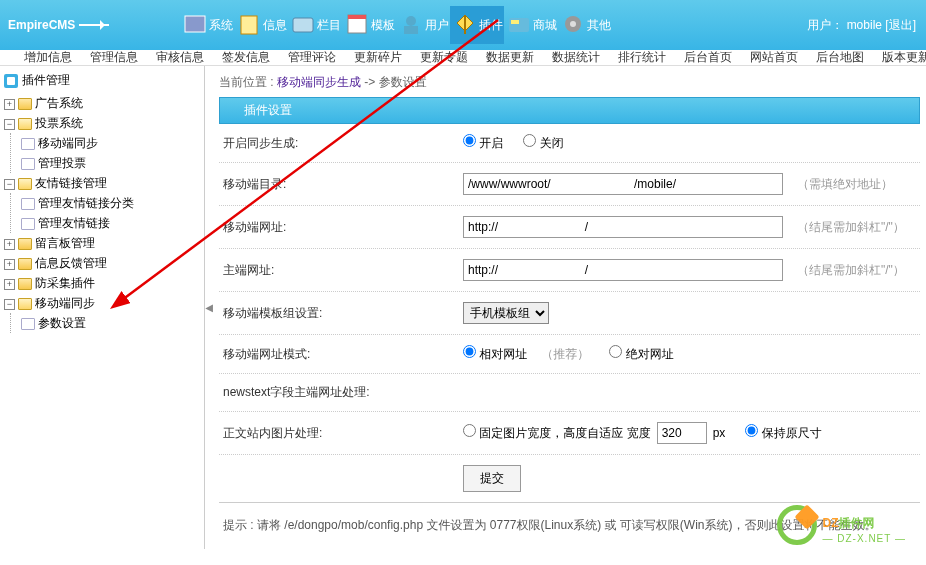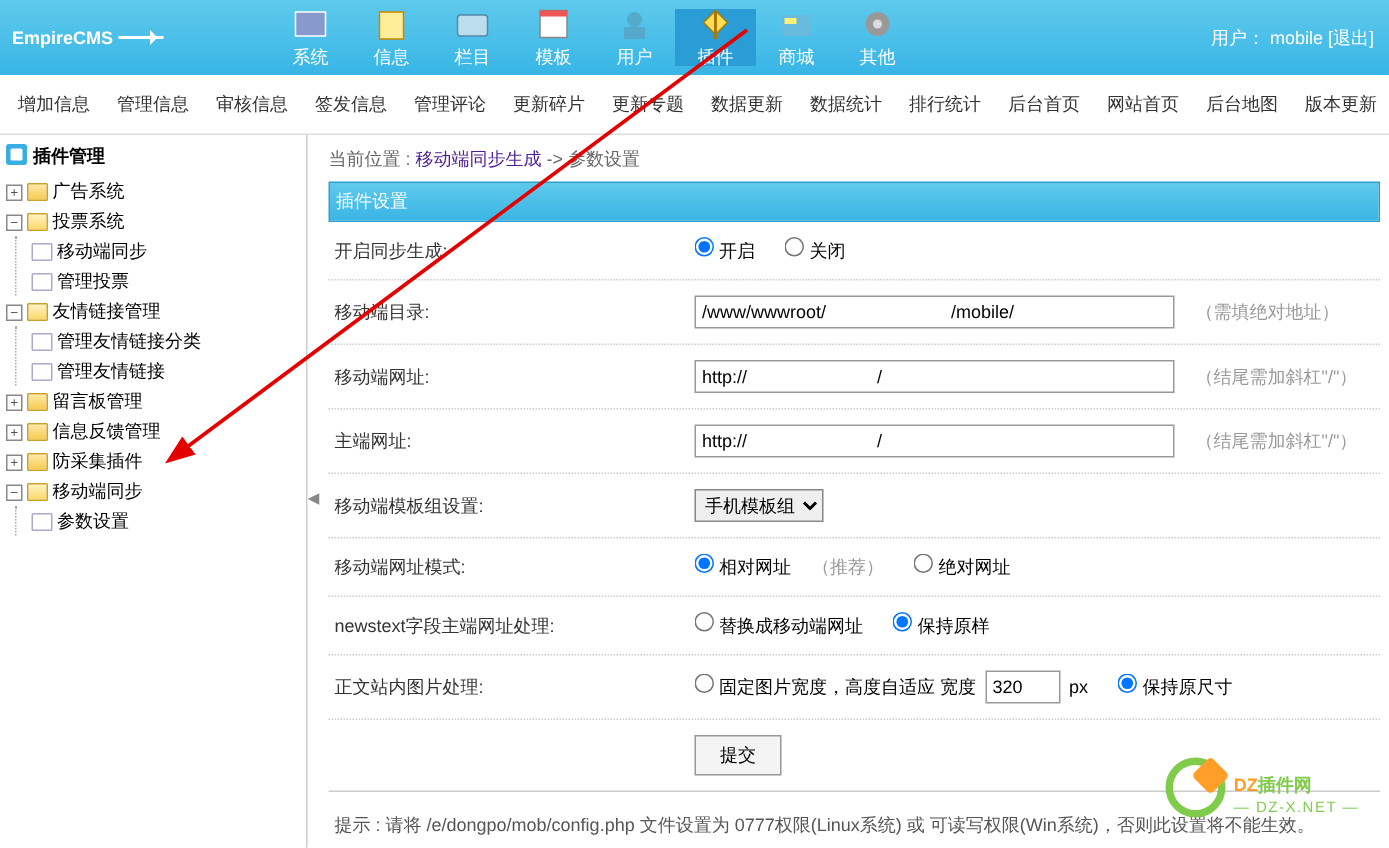--- a/index.html
+++ b/index.html
@@ -2,48 +2,48 @@
 <html><head>
 <meta charset="utf-8">
 <style>
 *{box-sizing:border-box;margin:0;padding:0;font-family:"Microsoft YaHei",Arial,sans-serif;font-size:12px}
 body{background:#fff;width:926px;height:565px;overflow:hidden;position:relative}
 .topbar{height:50px;background:linear-gradient(to bottom,#5fcaec,#38b5e6);display:flex;align-items:center;color:#fff}
 .logo{width:180px;padding-left:8px;font-weight:bold;font-size:22px;display:flex;align-items:center}
 .logo-arrow{display:inline-block;width:30px;height:2px;background:#fff;position:relative;margin-left:4px}
 .logo-arrow:after{content:"";position:absolute;right:-1px;top:-4px;border:5px solid transparent;border-left-color:#fff}
 .topnav{display:flex;flex:1}
-.topnav-item{width:54px;height:38px;display:flex;flex-direction:column;align-items:center;justify-content:center;cursor:pointer}
+.topnav-item{width:54px;height:38px;display:flex;flex-direction:row;align-items:center;justify-content:center;cursor:pointer}
 .topnav-item.active{background:#2a9dd6}
 .topnav-icon{width:28px;height:24px;margin-bottom:2px;display:flex;align-items:center;justify-content:center}
 .topnav-label{font-size:12px;color:#fff}
 .userbox{padding-right:10px;color:#fff}
 .userbox a{color:#fff;text-decoration:none}
-.subbar{height:40px;background:#fff;border-bottom:1px solid #ddd;display:flex;align-items:center;padding-left:12px;gap:18px}
+.subbar{height:16px;background:#fff;border-bottom:1px solid #ddd;display:flex;align-items:center;padding-left:24px;gap:18px}
 .subbar-item{color:#333;cursor:pointer;white-space:nowrap}
 .layout{display:flex;height:483px}
 .sidebar{width:205px;border-right:1px solid #ccc;padding:6px 4px;overflow:auto;position:relative}
-.sb-title{display:flex;font-weight:bold;margin-bottom:4px}
+.sb-title{display:flex;align-items:center;font-weight:normal;margin-bottom:4px}
 .tree{list-style:none}
 .tree li{line-height:20px;white-space:nowrap}
 .tree-toggle{display:inline-block;width:11px;height:11px;border:1px solid #888;text-align:center;line-height:9px;font-size:9px;margin-right:3px;background:#fff;color:#555;cursor:pointer}
 .tree-icon{display:inline-block;width:14px;height:12px;margin-right:3px;vertical-align:middle}
 .folder-closed{background:linear-gradient(#ffe9a8,#f7c94f);border:1px solid #c9a227;border-radius:1px}
 .folder-open{background:linear-gradient(#fff3c4,#fcd76b);border:1px solid #c9a227;border-radius:1px}
 .file-ic{background:#fff;border:1px solid #aac;border-radius:1px;position:relative}
 .tree-label{color:#000000;cursor:pointer}
 .tree-children{padding-left:22px}
 .tree-line{border-left:1px dotted #aaa;margin-left:6px;padding-left:10px}
 .tg-ic{display:inline-block;width:14px;height:14px;background:#3aaee2;border-radius:2px;margin-right:4px;position:relative}
 .tg-ic:before{content:"";position:absolute;left:3px;top:3px;width:8px;height:8px;background:#fff;border-radius:1px}
 .splitter{width:8px;background:#fff;display:flex;align-items:center;justify-content:center;color:#888;cursor:pointer;font-size:10px}
 .main{flex:1;padding:8px 6px;overflow:auto}
 .crumb{color:#666;margin-bottom:6px}
 .crumb a{color:#4c1d95;text-decoration:none}
-.panel-hdr{background:linear-gradient(#5fcaec,#3ab5e5);color:#fff;padding:4px 4px;border:1px solid #2ea0d0}
+.panel-hdr{background:linear-gradient(#5fcaec,#3ab5e5);color:#fff;padding:4px 24px;border:1px solid #2ea0d0}
 .form-row{display:flex;align-items:center;border-bottom:1px dotted #ccc;padding:10px 4px}
 .form-label{width:240px;color:#333}
 .form-ctrl{flex:1;display:flex;align-items:center;gap:6px}
 .form-tip{color:#999;margin-left:8px}
 input[type=text]{border:1px solid #999;padding:3px 4px;font-size:12px}
 input.w-lg{width:320px}
 select{border:1px solid #888;padding:2px}
 .btn{border:1px solid #999;background:#f4f4f4;padding:4px 16px;cursor:pointer}
 .hint{color:#555;margin-top:10px;padding:4px}
 .watermark{position:absolute;right:20px;bottom:20px;display:flex;align-items:center;gap:6px;opacity:.95}
@@ -235,24 +235,20 @@
       <div class="form-label">移动端网址模式:</div>
       <div class="form-ctrl">
         <label><input type="radio" checked="" style=""> <span>相对网址</span></label>
         <span class="form-tip">（推荐）</span>
         <label style="margin-left:14px"><input type="radio" style=""> <span>绝对网址</span></label>
       </div>
     </div>
 
     <div class="form-row">
       <div class="form-label">newstext字段主端网址处理:</div>
-      <div class="form-ctrl">
-        <label><input type="radio" style=""> <span>替换成移动端网址</span></label>
-        <label style="margin-left:14px"><input type="radio" checked="" style=""> <span>保持原样</span></label>
-      </div>
     </div>
 
     <div class="form-row">
       <div class="form-label">正文站内图片处理:</div>
       <div class="form-ctrl">
         <label><input type="radio" style=""> <span>固定图片宽度，高度自适应 宽度</span></label>
         <input type="text" style="width: 50px;" value="320">
         <span>px</span>
         <label style="margin-left:14px"><input type="radio" checked="" style=""> <span>保持原尺寸</span></label>
       </div>

